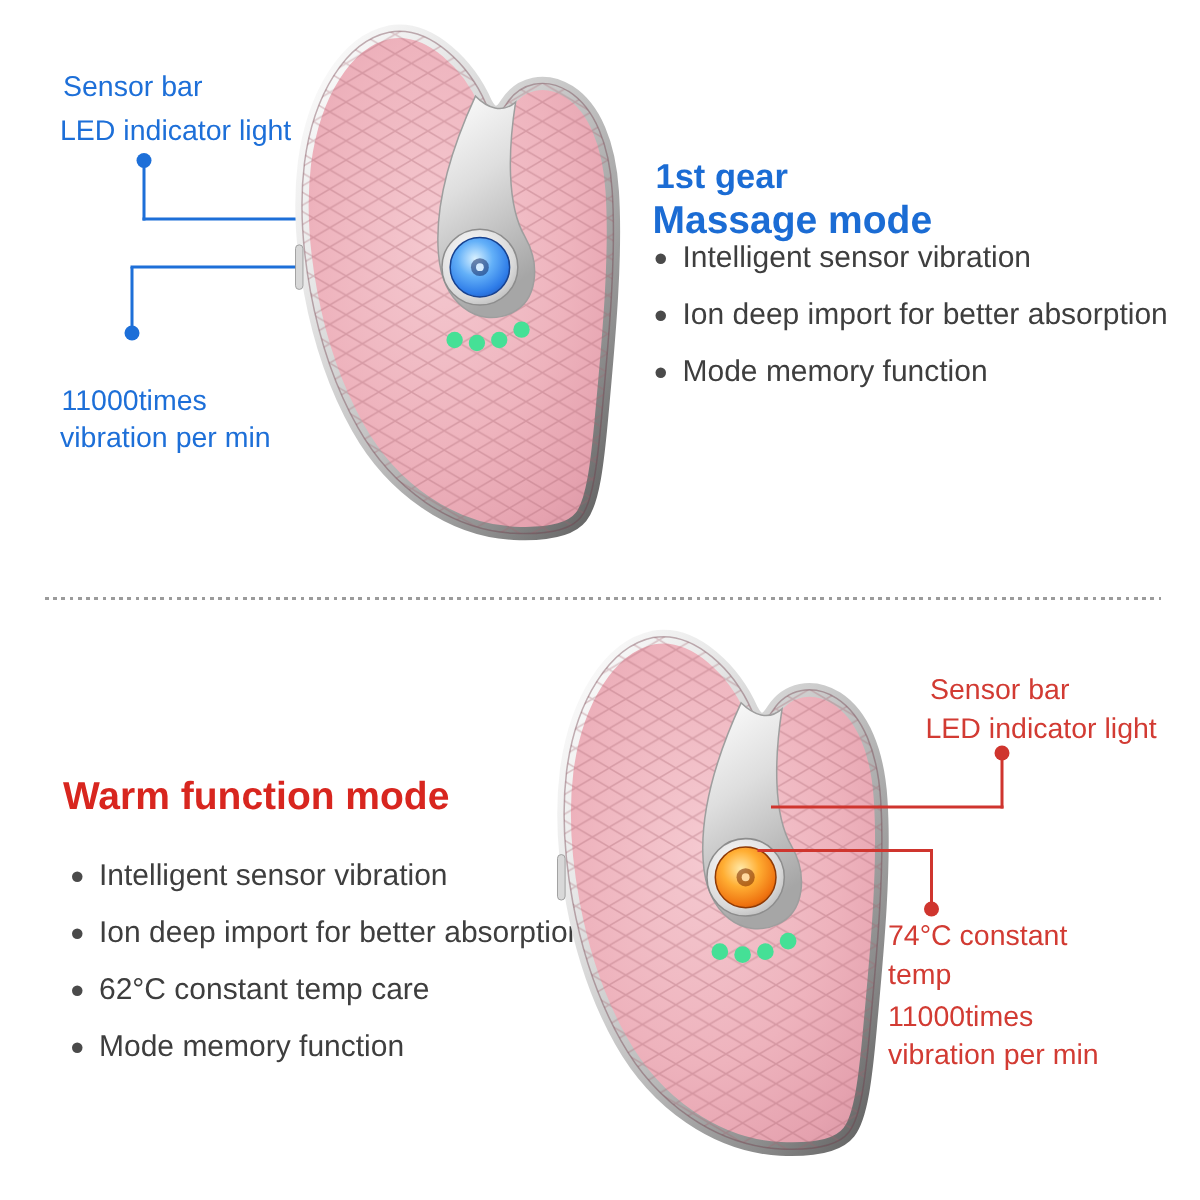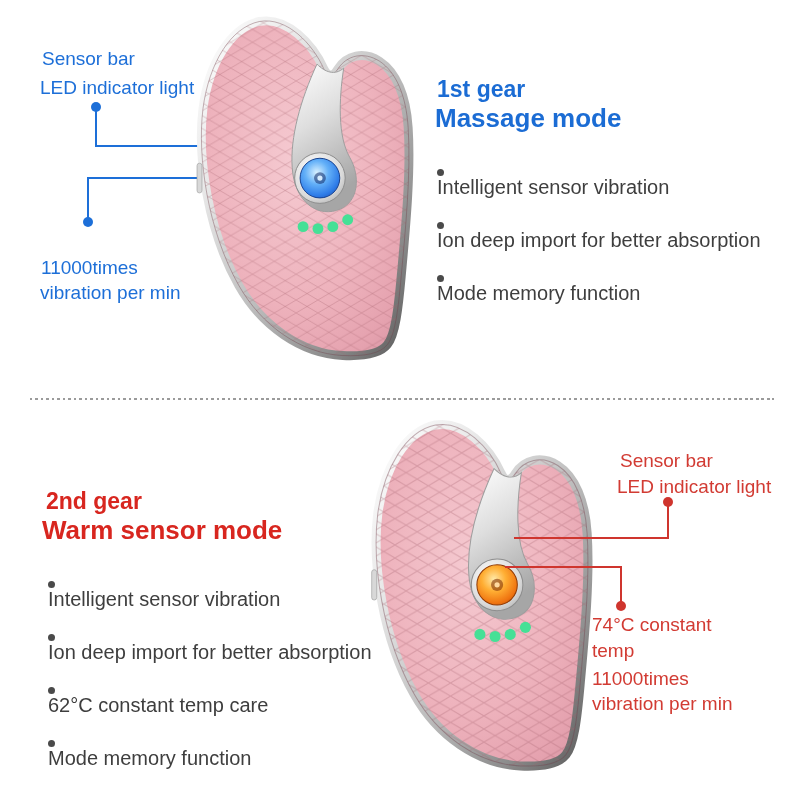--- a/index.html
+++ b/index.html
@@ -15,25 +15,25 @@
   
   .line{position:absolute;}
   .line.blue{background:#1d6fd8;}
   .line.red{background:#cf352e;}
   .ldot{position:absolute;width:10px;height:10px;border-radius:50%;}
   .ldot.blue{background:#1d6fd8;}
   .ldot.red{background:#cf352e;}
   
   .gear{font-size:23px;font-weight:bold;white-space:nowrap;}
   .mode-title{font-size:26px;font-weight:bold;white-space:nowrap;letter-spacing:0;}
-  .blue-t{color:#1b6cd4;}
+  .blue-t{color:#1b6cd4;margin-top:28px;}
   .red-t{color:#d8261f;}
   
   .features{position:absolute;}
-  .feature{display:flex;align-items:flex-start;margin-bottom:15px;flex-direction:column;}
+  .feature{display:flex;align-items:flex-start;margin-bottom:15px;}
   .feature .dot{
     flex:0 0 auto;width:7px;height:7px;border-radius:50%;
     background:#4a4a4a;margin:8px 11px 0 0;
   }
   .feature .ftext{font-size:20px;line-height:23px;color:#3e3e3e;white-space:nowrap;}
   
   #divider{
     position:absolute;left:30px;top:398px;width:744px;height:2px;
     background:repeating-linear-gradient(90deg,#9b9b9b 0 2.5px,transparent 2.5px 5.5px);
   }
@@ -131,22 +131,21 @@
       <span class="ftext">Ion deep import for better absorption</span>
     </div>
     <div class="feature">
       <span class="dot"></span>
       <span class="ftext">Mode memory function</span>
     </div>
   </div>
 
   <div id="divider"></div>
 
-  <div class="abs gear red-t" style="left:46px;top:488px">2nd gear</div>
-  <div class="abs mode-title red-t" style="left:42px;top:515px">Warm sensor mode</div>
+  <div class="abs mode-title red-t" style="left:42px;top:515px">Warm function mode</div>
 
   <div class="features" style="left:48px;top:573px">
     <div class="feature">
       <span class="dot"></span>
       <span class="ftext">Intelligent sensor vibration</span>
     </div>
     <div class="feature">
       <span class="dot"></span>
       <span class="ftext">Ion deep import for better absorption</span>
     </div>

